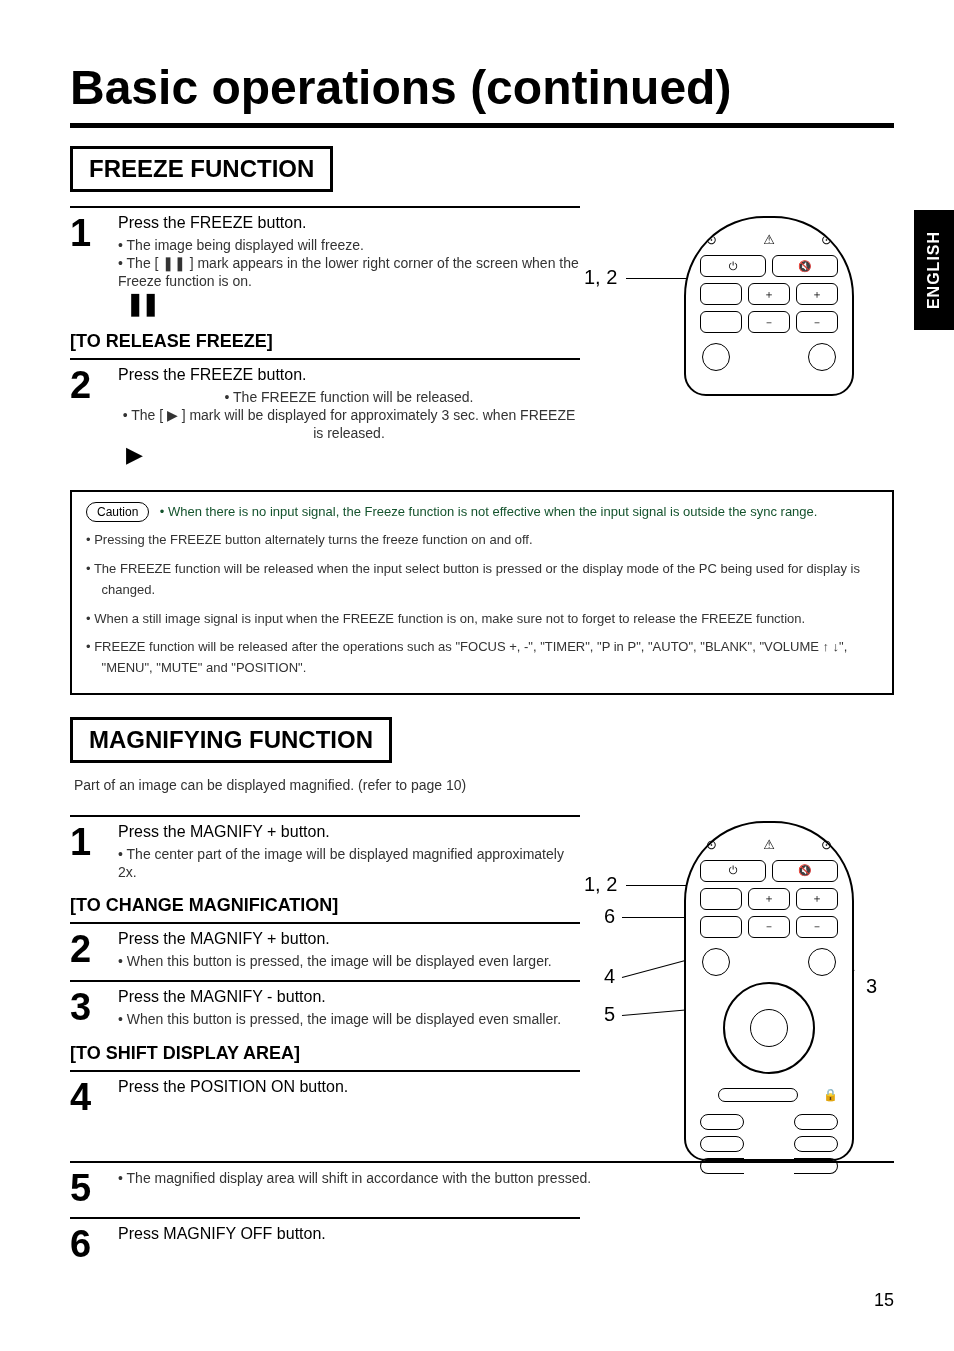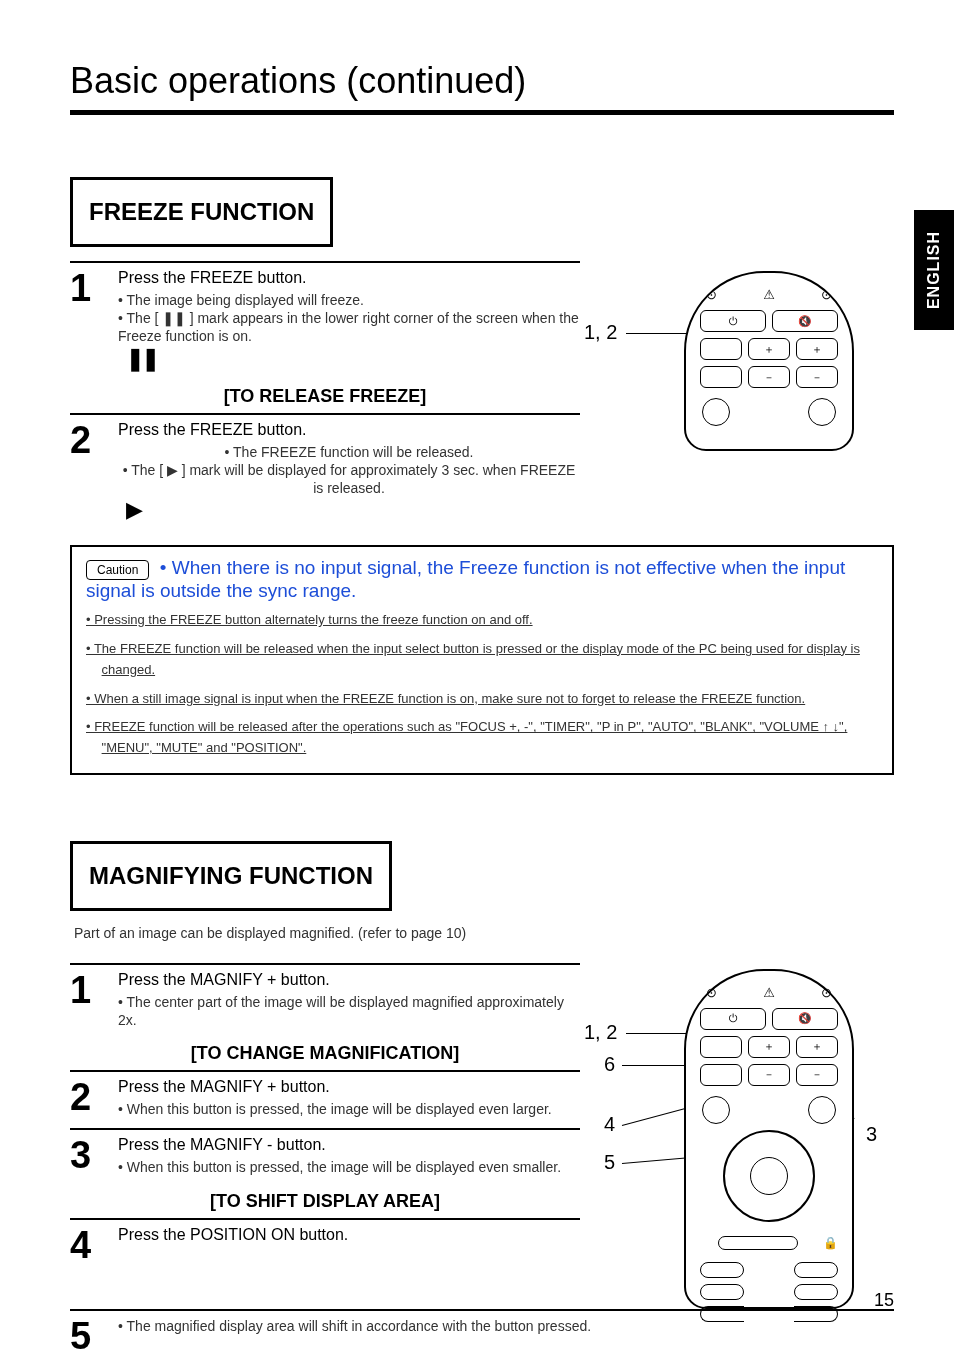--- a/index.html
+++ b/index.html
@@ -1,31 +1,31 @@
 <!DOCTYPE html>
 <html><head>
 <meta charset="utf-8">
 <style>
   * { box-sizing: border-box; margin: 0; padding: 0; }
   body { font-family: Arial, Helvetica, sans-serif; background: #fff; color: #000; width: 954px; height: 1351px; position: relative; }
   .page { padding: 60px 60px 40px 70px; }
-  .main-title { font-size: 36px; font-weight: normal; border-bottom: 5px solid #000; padding-bottom: 8px; margin-bottom: 18px; }
-  .section-heading { display: inline-block; border: 3px solid #000; padding: 18px 16px; font-size: 24px; font-weight: bold; margin-bottom: 14px; margin-top: 44px; }
+  .main-title { font-size: 48px; font-weight: bold; border-bottom: 5px solid #000; padding-bottom: 8px; margin-bottom: 18px; }
+  .section-heading { display: inline-block; border: 3px solid #000; padding: 6px 16px; font-size: 24px; font-weight: bold; margin-bottom: 14px; }
   .section-desc { font-size: 14px; margin-left: 4px; margin-bottom: 22px; color: #333; }
   .step-row { display: flex; align-items: flex-start; border-top: 2px solid #000; padding-top: 6px; margin-bottom: 10px; }
   .step-num { font-size: 38px; font-weight: bold; width: 48px; line-height: 1; }
   .step-body { flex: 1; }
   .step-title { font-size: 16px; font-weight: normal; margin-bottom: 4px; }
   .step-sub { font-size: 14px; color: #333; line-height: 1.3; }
   .sym { display: inline-block; margin-left: 8px; font-size: 22px; vertical-align: -2px; }
-  .subheading { font-size: 18px; font-weight: bold; margin: 14px 0 6px 0; text-align: center; }
+  .subheading { font-size: 18px; font-weight: bold; margin: 14px 0 6px 0; }
   .caution-box { border: 2px solid #000; padding: 10px 14px 14px 14px; margin-top: 12px; margin-bottom: 22px; }
-  .caution-pill { display: inline-block; border: 1.5px solid #000; border-radius: 4px; padding: 2px 10px; font-size: 12px; margin-right: 6px; }
+  .caution-pill { display: inline-block; border: 1.5px solid #000; border-radius: 10px; padding: 2px 10px; font-size: 12px; margin-right: 6px; }
   .caution-body { font-size: 13px; color: #333; line-height: 1.6; }
-  .bullet { padding-left: 1.2em; text-indent: -1.2em; margin-top: 8px; text-decoration: underline; }
+  .bullet { padding-left: 1.2em; text-indent: -1.2em; margin-top: 8px; }
   .side-tab { position: absolute; right: 0; top: 210px; width: 40px; height: 120px; background: #000; color: #fff; display: flex; align-items: center; justify-content: center; }
   .side-tab span { transform: rotate(-90deg); font-size: 16px; font-weight: bold; letter-spacing: 1px; }
   .page-num { position: absolute; right: 60px; bottom: 40px; font-size: 18px; }
   .freeze-area { display: flex; justify-content: space-between; }
   .freeze-left { flex: 1; max-width: 510px; }
   .remote-col { position: relative; width: 280px; padding-top: 10px; }
   .co { position: absolute; font-size: 20px; }
   .co-line { border-top: 1.5px solid #000; position: absolute; }
   .co-line-d { position: absolute; border-top: 1.5px solid #000; transform-origin: left center; }
   .remote { position: relative; width: 170px; margin-left: 70px; border: 2px solid #000; border-radius: 80px 80px 22px 22px; padding: 14px 14px 10px 14px; background: #fff; }
@@ -43,21 +43,21 @@
   .pad-inner { width: 38px; height: 38px; border: 1.5px solid #000; border-radius: 50%; }
   .slider { width: 80px; height: 14px; border: 1.5px solid #000; border-radius: 8px; margin: 4px auto; }
   .lock { font-size: 12px; }
   .btm-grid { display: flex; flex-direction: column; gap: 6px; margin-top: 8px; }
   .btm-row { display: flex; justify-content: space-between; gap: 10px; }
   .pill { width: 44px; height: 16px; border: 1.5px solid #000; border-radius: 8px; }
   .pill.cut { border-right: none; border-top-right-radius: 0; border-bottom-right-radius: 0; }
   .w-restrict { max-width: 510px; }
   .magnify-area { display: flex; justify-content: space-between; }
   .magnify-left { flex: 1; max-width: 510px; }
-  .caution-intro { font-size: 19px; color: #1d4ed8; display: inline; }
+  .caution-intro { font-size: 13px; color: #14532d; display: inline; }
 </style>
 </head>
 <body>
 
 <div class="side-tab">
     <span>ENGLISH</span>
   </div>
 <div class="page-num">15</div>
 
 <div class="page">

